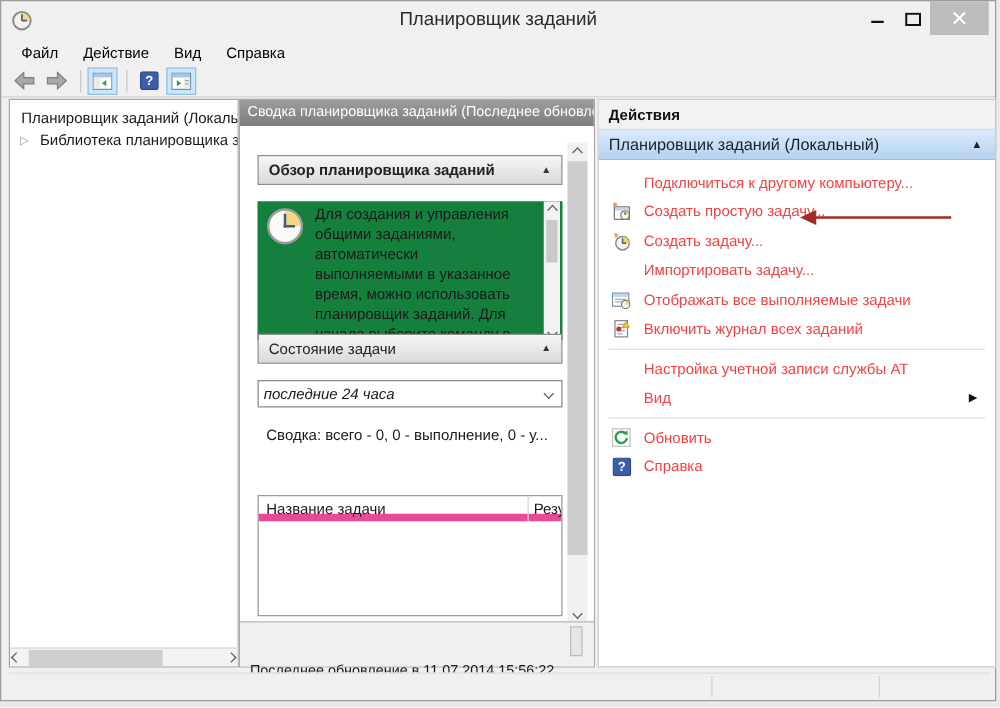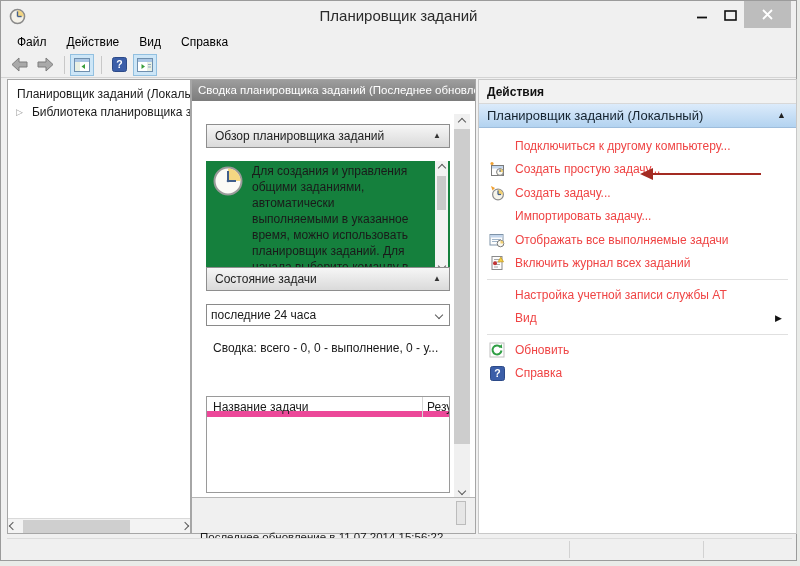--- a/index.html
+++ b/index.html
@@ -62,35 +62,35 @@
   .mid-panel { left:190px; width:285px; height:455px; border:1px solid #a6a6a6; background:#fff; }
   .mid-header { position:absolute; left:0; top:0; width:100%; height:21px;
     background:linear-gradient(#9d9d9d,#7c7c7c); color:#fff; font-size:11.5px;
     line-height:21px; padding-left:6px; white-space:nowrap; overflow:hidden; }
   .mid-body { position:absolute; left:0; top:21px; right:0; bottom:0; background:#fff; }
 
   .sec-header { position:absolute; left:14px; width:244px; height:24px;
     background:linear-gradient(#f6f6f6,#dadada); border:1px solid #8e8e8e;
     font-size:12px; color:#222; line-height:22px; padding-left:8px; }
   .sec-header .collapse { position:absolute; right:8px; top:0; font-size:8px; color:#333; line-height:22px; }
-  .sh-overview { top:23px; }
+  .sh-overview { top:23px;font-weight:bold; }
   .sh-status   { top:166px; }
 
   .overview-content { position:absolute; left:14px; top:60px; width:244px; height:111px;
     background:#15803d; overflow:hidden; }
   .overview-text { position:absolute; left:46px; top:2px; width:172px;
     font-size:12px; line-height:16px; color:#1a1a1a; }
   .inner-scroll { position:absolute; right:2px; top:0; width:13px; height:111px; background:#f2f2f2; }
   .inner-scroll .sb-up   { left:0; top:0; width:13px; height:13px; }
   .inner-scroll .sb-down { left:0; bottom:0; width:13px; height:13px; }
   .is-thumb { position:absolute; left:2px; top:15px; width:9px; height:34px; background:#c9c9c9; }
 
   .dropdown { position:absolute; left:14px; top:203px; width:244px; height:22px;
     background:#fff; border:1px solid #8a8a8a; font-size:12px; color:#1a1a1a;
-    line-height:20px; padding-left:4px; overflow:hidden; }
+    line-height:20px; padding-left:4px; overflow:hidden;font-style:italic; }
   .dropdown .dd-arrow { position:absolute; right:7px; top:7px; }
 
   .status-summary { position:absolute; left:21px; top:240px; font-size:12px; color:#1a1a1a; white-space:nowrap; }
 
   .task-table { position:absolute; left:14px; top:295px; width:244px; height:97px;
     background:#fff; border:1px solid #9a9a9a; }
   .tt-headrow { position:absolute; left:0; top:0; width:100%; height:20px; border-bottom:6px solid #ec4899; }
   .tt-col1 { position:absolute; left:6px; top:0; width:204px; font-size:12px; color:#1a1a1a;
     line-height:20px; overflow:hidden; white-space:nowrap; }
   .tt-div { position:absolute; left:215px; top:0; width:1px; height:20px; background:#d5d5d5; }

